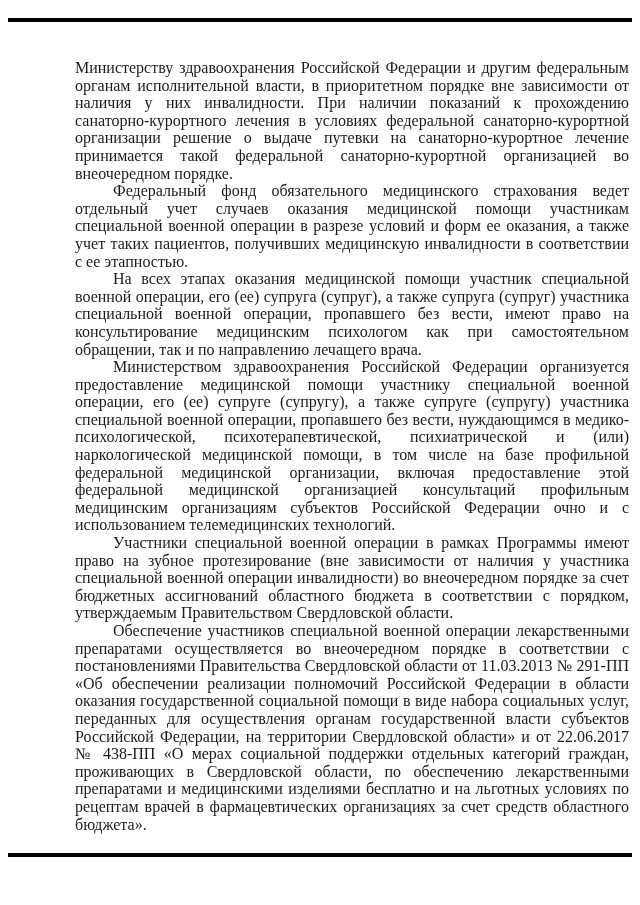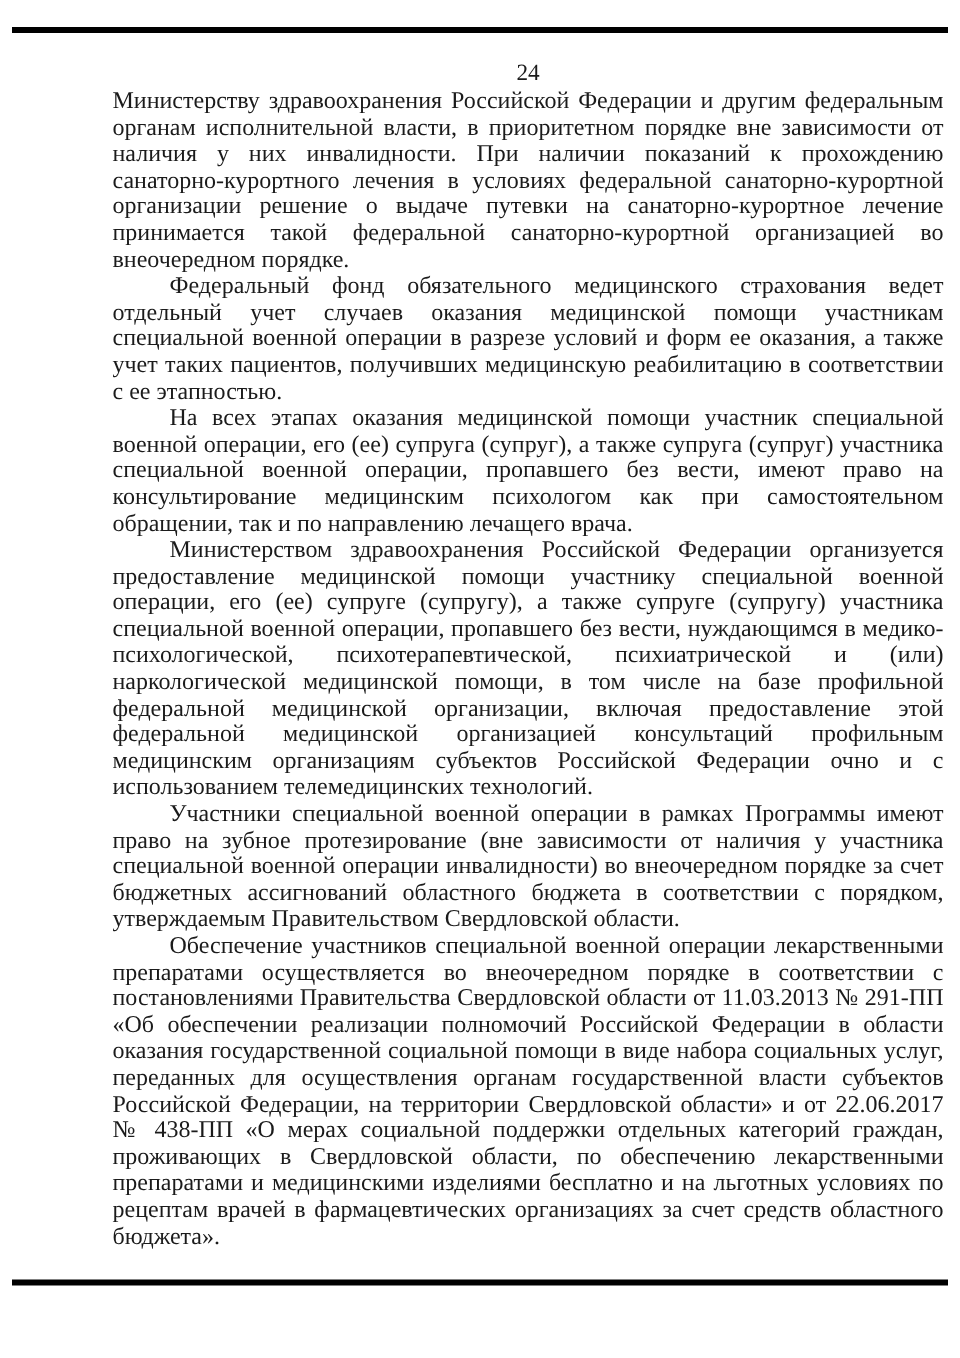--- a/index.html
+++ b/index.html
@@ -53,25 +53,24 @@
     text-indent: 0;
   }
 </style>
 </head>
 <body>
 
 <div class="page">
 
   <div class="page-rule top"></div>
 
-  <div class="page-number">24</div>
 
   <div class="text-block">
     <p class="no-indent">Министерству здравоохранения Российской Федерации и другим федеральным органам исполнительной власти, в приоритетном порядке вне зависимости от наличия у них инвалидности. При наличии показаний к прохождению санаторно-курортного лечения в условиях федеральной санаторно-курортной организации решение о выдаче путевки на санаторно-курортное лечение принимается такой федеральной санаторно-курортной организацией во внеочередном порядке.</p>
-    <p>Федеральный фонд обязательного медицинского страхования ведет отдельный учет случаев оказания медицинской помощи участникам специальной военной операции в разрезе условий и форм ее оказания, а также учет таких пациентов, получивших медицинскую реабилитацию в соответствии с ее этапностью.</p>
+    <p>Федеральный фонд обязательного медицинского страхования ведет отдельный учет случаев оказания медицинской помощи участникам специальной военной операции в разрезе условий и форм ее оказания, а также учет таких пациентов, получивших медицинскую инвалидности в соответствии с ее этапностью.</p>
     <p>На всех этапах оказания медицинской помощи участник специальной военной операции, его (ее) супруга (супруг), а также супруга (супруг) участника специальной военной операции, пропавшего без вести, имеют право на консультирование медицинским психологом как при самостоятельном обращении, так и по направлению лечащего врача.</p>
     <p>Министерством здравоохранения Российской Федерации организуется предоставление медицинской помощи участнику специальной военной операции, его (ее) супруге (супругу), а также супруге (супругу) участника специальной военной операции, пропавшего без вести, нуждающимся в медико-психологической, психотерапевтической, психиатрической и (или) наркологической медицинской помощи, в том числе на базе профильной федеральной медицинской организации, включая предоставление этой федеральной медицинской организацией консультаций профильным медицинским организациям субъектов Российской Федерации очно и с использованием телемедицинских технологий.</p>
     <p>Участники специальной военной операции в рамках Программы имеют право на зубное протезирование (вне зависимости от наличия у участника специальной военной операции инвалидности) во внеочередном порядке за счет бюджетных ассигнований областного бюджета в соответствии с порядком, утверждаемым Правительством Свердловской области.</p>
     <p>Обеспечение участников специальной военной операции лекарственными препаратами осуществляется во внеочередном порядке в соответствии с постановлениями Правительства Свердловской области от 11.03.2013 № 291-ПП «Об обеспечении реализации полномочий Российской Федерации в области оказания государственной социальной помощи в виде набора социальных услуг, переданных для осуществления органам государственной власти субъектов Российской Федерации, на территории Свердловской области» и от 22.06.2017 № 438-ПП «О мерах социальной поддержки отдельных категорий граждан, проживающих в Свердловской области, по обеспечению лекарственными препаратами и медицинскими изделиями бесплатно и на льготных условиях по рецептам врачей в фармацевтических организациях за счет средств областного бюджета».</p>
   </div>
 
   <div class="page-rule bottom"></div>
 
 </div>
 

